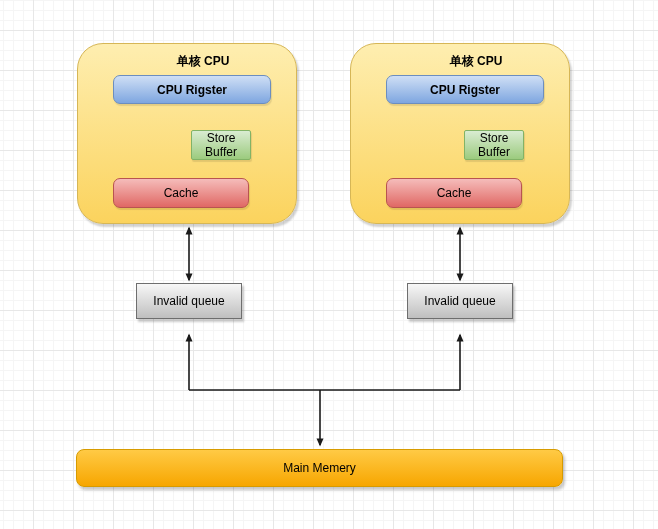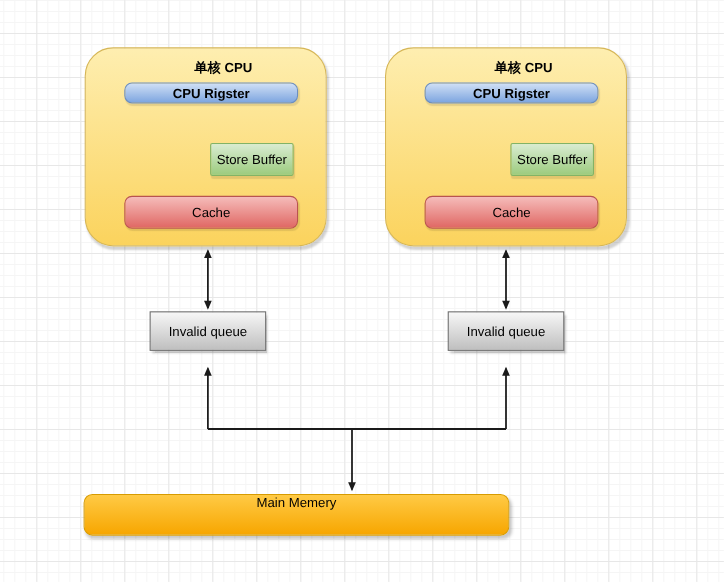--- a/index.html
+++ b/index.html
@@ -28,46 +28,46 @@
   .cpu-title{
     position:absolute;left:16px;top:9px;width:100%;text-align:center;
     font-size:12px;font-weight:bold;
   }
   .node{
     position:absolute;display:flex;align-items:center;justify-content:center;
     font-size:12px;box-sizing:border-box;text-align:center;
     box-shadow:1px 2px 1px rgba(0,0,0,0.10);
   }
   .register{
-    left:35px;top:31px;width:158px;height:19px;border-radius:7px;
+    left:35px;top:31px;width:158px;height:29px;border-radius:7px;
     background:linear-gradient(180deg,#cfdff5 0%,#7ea6e0 100%);
     border:1px solid #6c8ebf;font-weight:bold;justify-content:center;
   }
   .storebuf{
-    left:113px;top:86px;width:76px;height:30px;border-radius:2px;
+    left:113px;top:86px;width:60px;height:30px;border-radius:2px;
     background:linear-gradient(180deg,#d9ecd2 0%,#9ccb7e 100%);
     border:1px solid #82b366;
   }
   .cache{
-    left:35px;top:134px;width:158px;height:30px;border-radius:7px;
+    left:35px;top:134px;width:136px;height:30px;border-radius:7px;
     background:linear-gradient(180deg,#f5bcba 0%,#e06864 100%);
     border:1px solid #b85450;
   }
   .iq{
     position:absolute;width:106px;height:36px;
     display:flex;align-items:center;justify-content:center;font-size:12px;
     background:linear-gradient(180deg,#f7f7f7 0%,#bfbfbf 100%);
     border:1px solid #6e6e6e;box-sizing:border-box;
     box-shadow:2px 3px 2px rgba(0,0,0,0.20);
   }
   #iq1{left:136px;top:283px;}
   #iq2{left:407px;top:283px;}
   .mainmem{
-    position:absolute;left:76px;top:449px;width:387px;height:38px;border-radius:8px;
-    display:flex;justify-content:center;font-size:12px;
+    position:absolute;left:76px;top:449px;width:487px;height:38px;border-radius:8px;
+    display:flex;align-items:center;justify-content:center;font-size:12px;
     background:linear-gradient(180deg,#ffca45 0%,#f7a600 100%);
     border:1px solid #d79b00;box-sizing:border-box;
     box-shadow:2px 3px 3px rgba(0,0,0,0.22);
   }
   .lbl{pointer-events:none;}
 </style>
 </head>
 <body>
 
 <div class="canvas">

